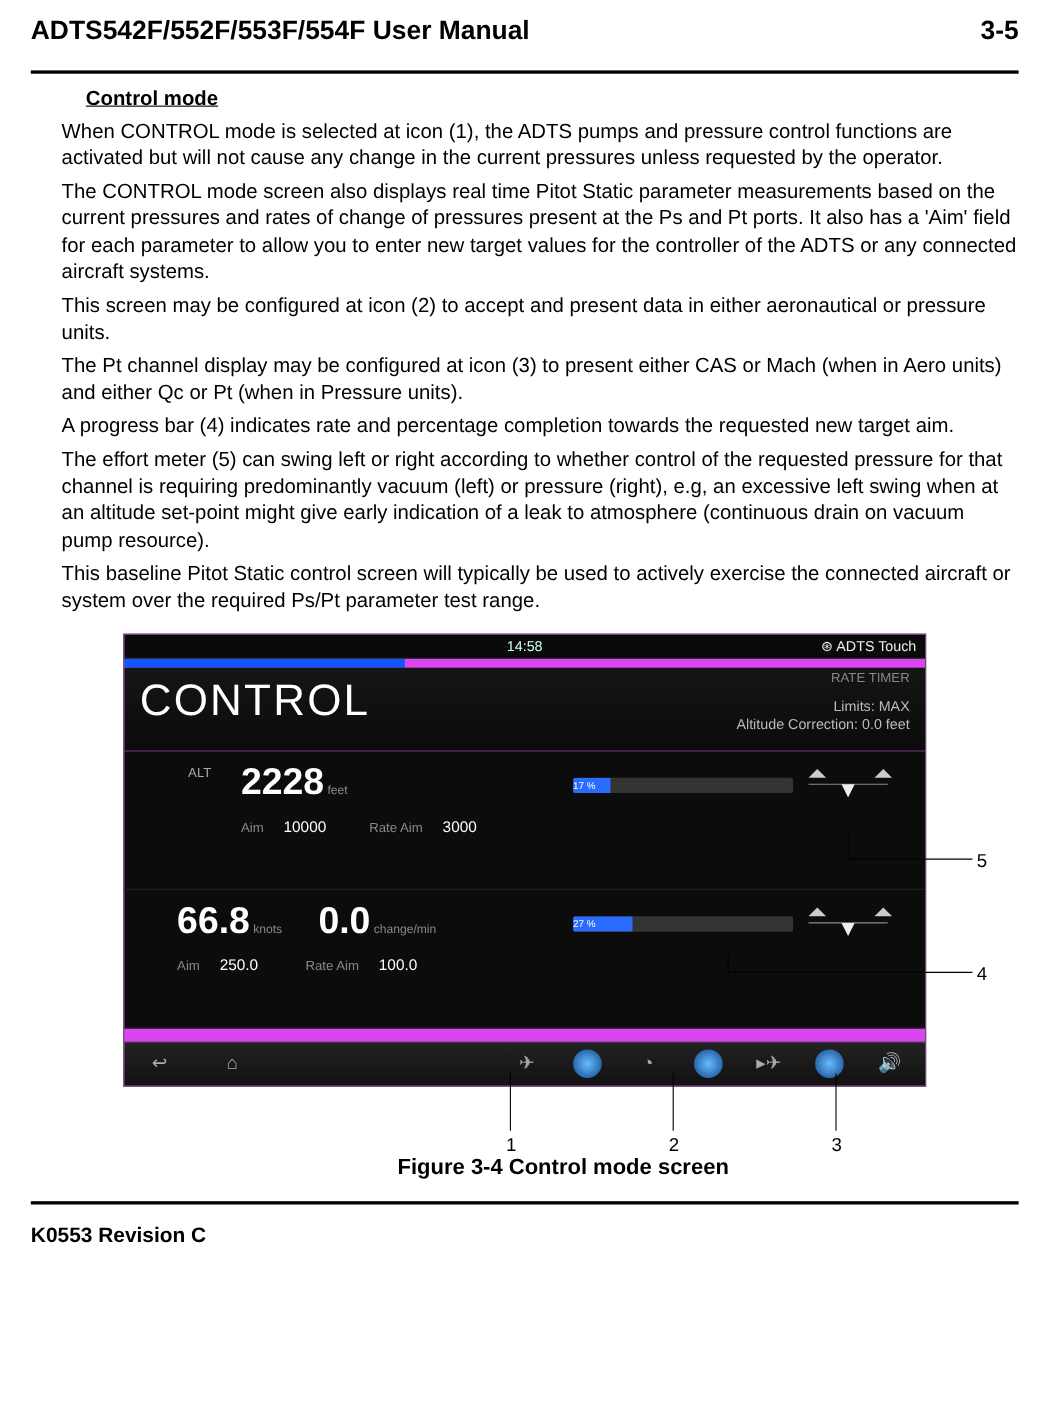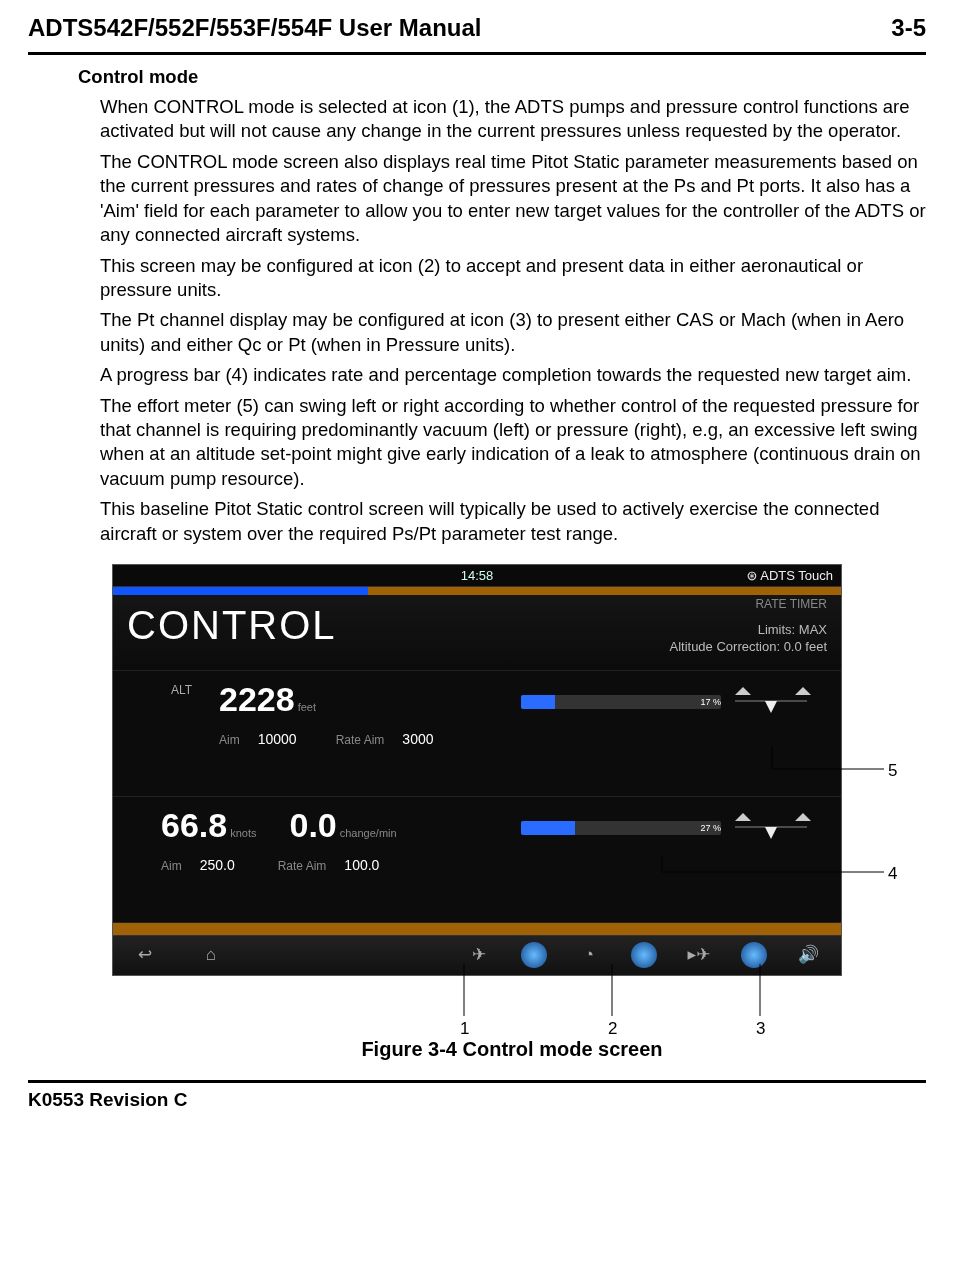--- a/index.html
+++ b/index.html
@@ -11,51 +11,51 @@
     margin: 0 auto;
     padding: 12px 28px 8px 28px;
     font-size: 18.5px;
     line-height: 1.32;
   }
   .hdr {
     display: flex;
     justify-content: space-between;
     align-items: flex-end;
     border-bottom: 3px solid #000;
-    padding-bottom: 8px;
+    padding-bottom: 20px;
     margin-bottom: 10px;
   }
   .hdr-title { font-weight: 700; font-size: 24px; }
   .hdr-page { font-weight: 700; font-size: 24px; }
-  .section-title { font-weight: 700; margin: 4px 0 2px 50px; }
-  p.body { margin: 6px 0 6px 72px; }
+  .section-title { font-weight: 700; margin: 4px 0 2px 50px; text-decoration: underline; }
+  p.body { margin: 6px 0 6px 28px; }
   .fig-wrap {
     margin: 18px 0 18px 84px;
     width: 800px;
     position: relative;
   }
   .fig-caption {
     text-align: center;
     font-weight: 700;
     font-size: 20px;
     margin-top: 60px;
   }
   .ftr {
     border-top: 3px solid #000;
     margin-top: 14px;
-    padding-top: 4px;
+    padding-top: 16px;
     font-weight: 700;
     font-size: 19px;
   }
 
   
   .screen {
     width: 730px;
     height: 412px;
-    background: #a16207;
+    background: #d946ef;
     color: #ddd;
     position: relative;
     font-family: Arial, sans-serif;
     overflow: hidden;
     border: 1px solid #555;
   }
   .statusbar {
     height: 22px;
     background: #0a0a0a;
     border-bottom: 1px solid #333;
@@ -104,21 +104,21 @@
   .aim-row .num { color: #fff; font-size: 14px; min-width: 60px; display:inline-block; }
   .ch-right {
     width: 320px; padding-top: 24px; position: relative;
   }
   .progbar {
     width: 200px; height: 14px; background: #333; position: relative;
     border-radius: 2px; overflow: hidden;
   }
   .progbar .fill { height: 100%; background: #2a6cff; }
   .progbar .pct {
-    position: absolute; top: 0; left: 0; right: 0; text-align: right;
+    position: absolute; top: 0; left: 0; right: 0; text-align: left;
     font-size: 9px; color: #fff; line-height: 14px;
   }
   .effort {
     position: absolute; right: 30px; top: 12px; width: 80px; height: 36px;
   }
   .effort svg { width: 100%; height: 100%; }
 
   .toolbar {
     position: absolute; bottom: 0; left: 0; right: 0; height: 40px;
     background: linear-gradient(#222,#111);

